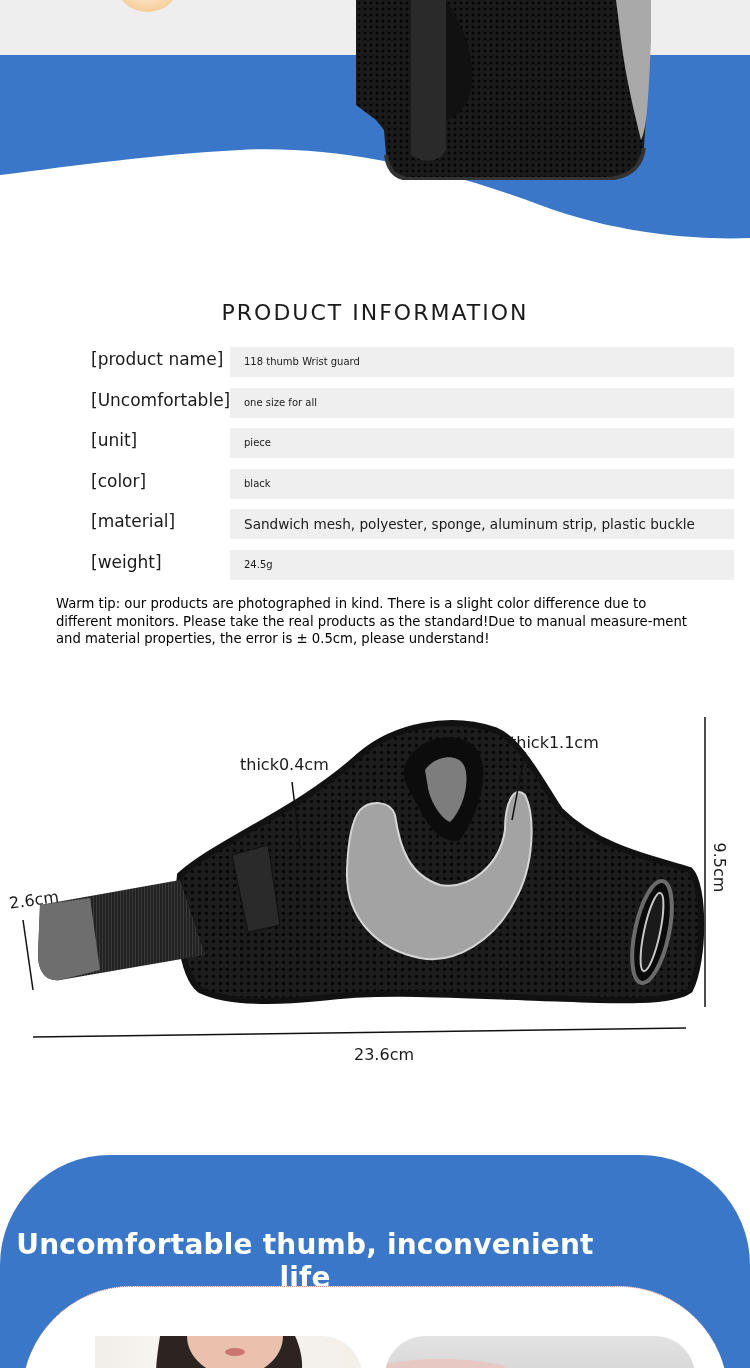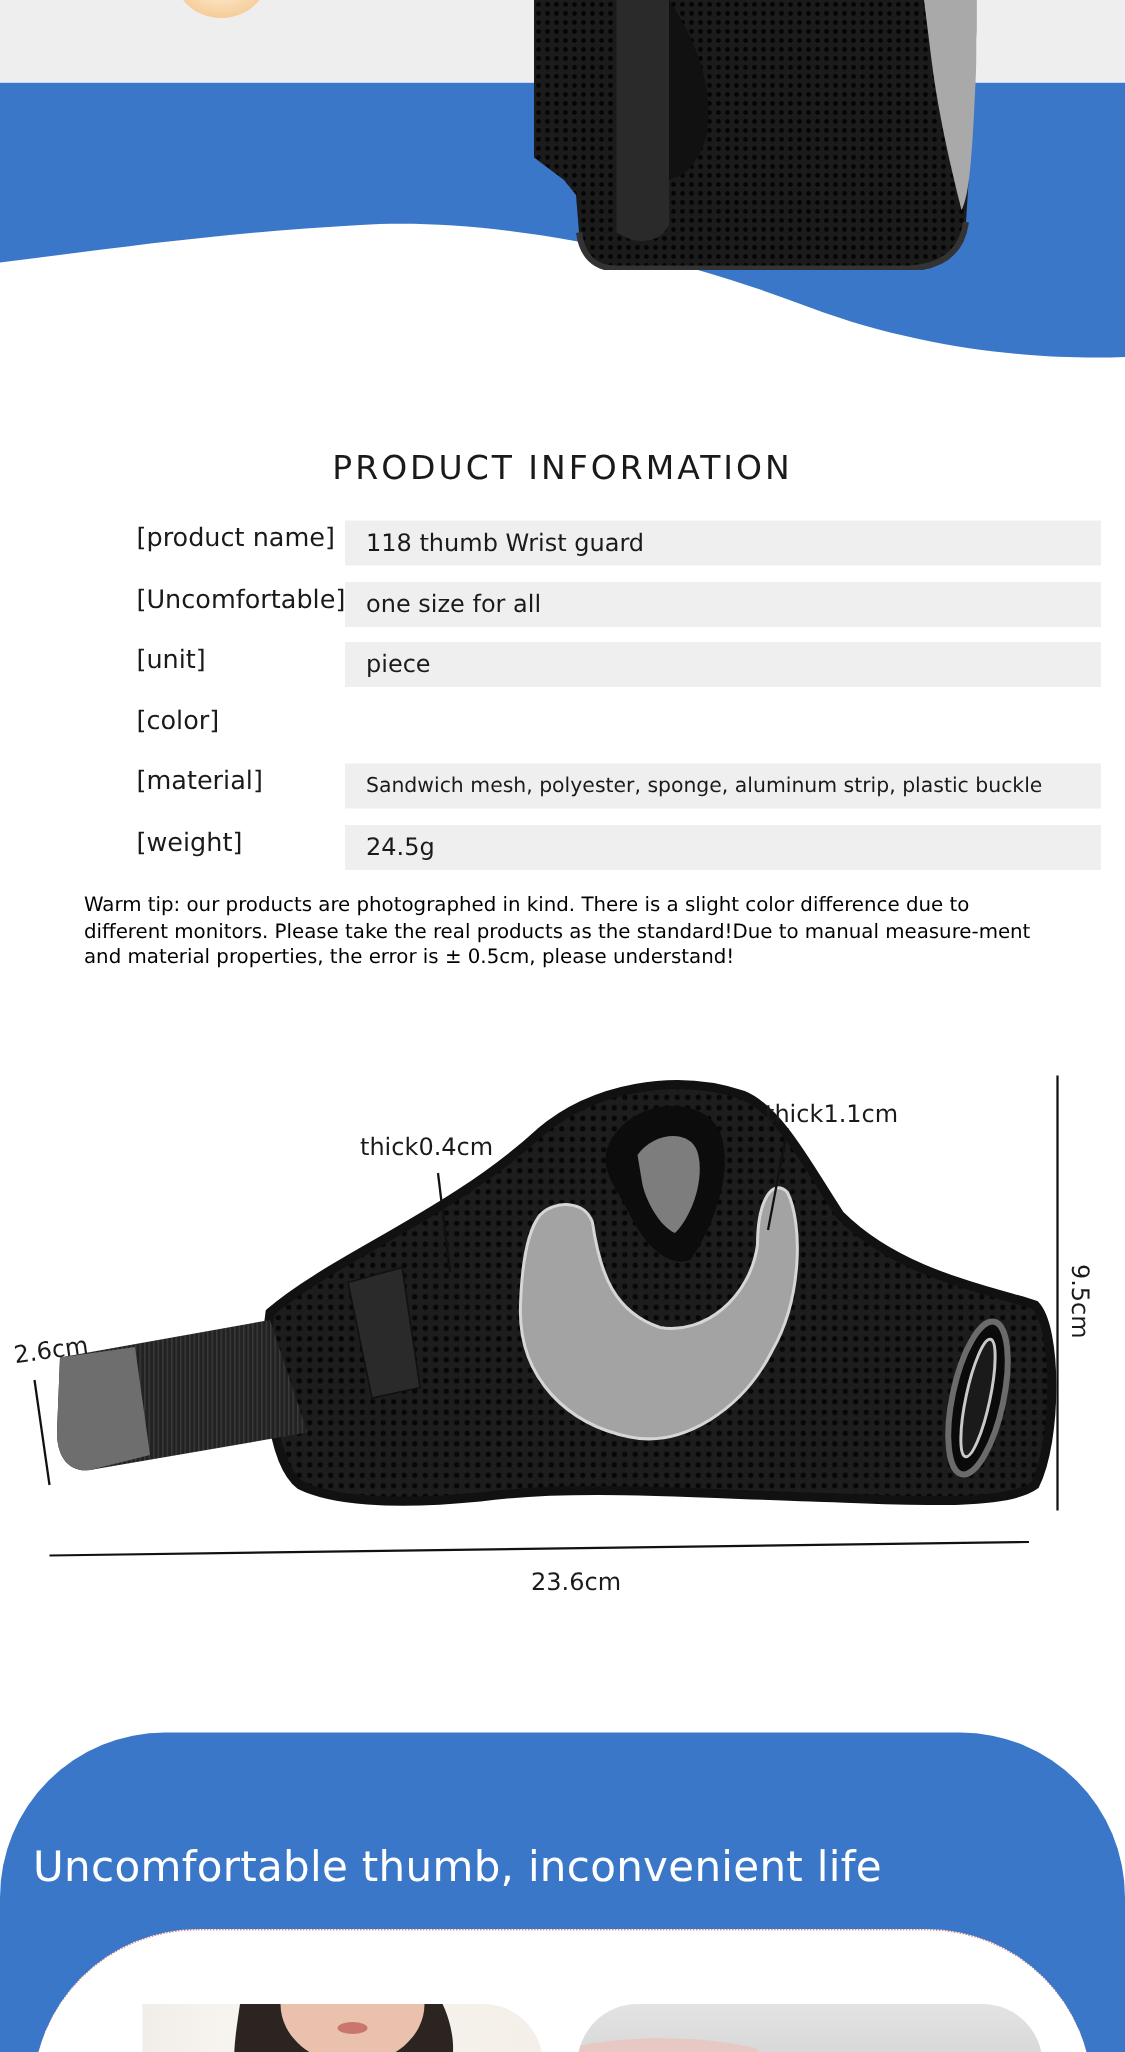--- a/index.html
+++ b/index.html
@@ -10,30 +10,30 @@
   .hero .gray-band { position: absolute; left: 0; top: 0; width: 750px; height: 55px; background: #eeeeee; }
   .hero .blue-wave { position: absolute; left: 0; top: 55px; width: 750px; height: 195px; }
   .hero .finger { position: absolute; left: 115px; top: -20px; width: 65px; height: 32px; border-radius: 0 0 40px 40px; background: radial-gradient(ellipse at 50% 30%, #fff1dc 0%, #f6cc98 70%, #efb880 100%); }
   .hero .brace { position: absolute; left: 356px; top: 0; width: 295px; height: 180px; }
 
   
   .info-title { position: absolute; left: 0; top: 300px; width: 750px; text-align: center; font-size: 22px; letter-spacing: 2px; color: #1a1a1a; font-family: "DejaVu Sans", sans-serif; }
   .info-table { position: absolute; left: 55px; top: 347px; width: 643px; margin-left: 36px; }
   .info-row { position: relative; height: 30px; margin-bottom: 10.6px; }
   .info-label { position: absolute; left: 0; top: 2px; font-size: 17px; color: #1a1a1a; white-space: nowrap; }
-  .info-value { position: absolute; left: 139px; top: 0; width: 504px; height: 30px; background: #efefef; font-size: 16px; line-height: 30px; padding-left: 14px; color: #1a1a1a; white-space: nowrap; overflow: hidden; }
+  .info-value { position: absolute; left: 139px; top: 0; width: 504px; height: 30px; background: #efefef; font-size: 10px; line-height: 30px; padding-left: 14px; color: #1a1a1a; white-space: nowrap; overflow: hidden; }
   .warm-tip { position: absolute; left: 56px; top: 595px; width: 650px; font-size: 13.2px; line-height: 17.5px; color: #000000; }
 
   
   .diagram { position: absolute; left: 0; top: 700px; width: 750px; height: 380px; }
   .dim-label { position: absolute; font-size: 16px; color: #1a1a1a; white-space: nowrap; }
 
   
   .bottom { position: absolute; left: 0; top: 1155px; width: 750px; height: 213px; background: #3b77c9; border-radius: 110px 110px 0 0; }
-  .bottom-title { position: absolute; left: 0; top: 1228px; width: 610px; text-align: center; color: #ffffff; font-size: 28px; letter-spacing: 0.2px; }
+  .bottom-title { position: absolute; left: 0; top: 1228px; width: 610px; text-align: center; color: #ffffff; font-size: 28px; letter-spacing: 0.2px; font-weight: bold; }
   .card { position: absolute; left: 22px; top: 1286px; width: 706px; height: 120px; background: #ffffff; border-radius: 110px 110px 0 0; border-top: 1px dotted #e08a8a; }
   .photo { position: absolute; top: 1336px; height: 40px; overflow: hidden; }
   .photo-left { left: 95px; width: 267px; border-radius: 0 60px 0 0; background: linear-gradient(90deg, #f1ede8 0%, #f7f4ef 20%, #f4efe9 100%); }
   .photo-right { left: 385px; width: 310px; border-radius: 60px 60px 0 0; background: linear-gradient(180deg, #e3e3e3 0%, #d6d6d6 100%); }
 </style>
 </head>
 <body>
 
 <div class="hero">
   <div class="gray-band"></div>
@@ -66,20 +66,21 @@
   <div class="info-row">
     <span class="info-label">[Uncomfortable]</span>
     <span class="info-value">one size for all</span>
   </div>
   <div class="info-row">
     <span class="info-label">[unit]</span>
     <span class="info-value">piece</span>
   </div>
   <div class="info-row">
     <span class="info-label">[color]</span>
+    <span class="info-value">black</span>
   </div>
   <div class="info-row">
     <span class="info-label">[material]</span>
     <span class="info-value" style="font-size:13.6px;">Sandwich mesh, polyester, sponge, aluminum strip, plastic buckle</span>
   </div>
   <div class="info-row">
     <span class="info-label">[weight]</span>
     <span class="info-value">24.5g</span>
   </div>
 </div>

